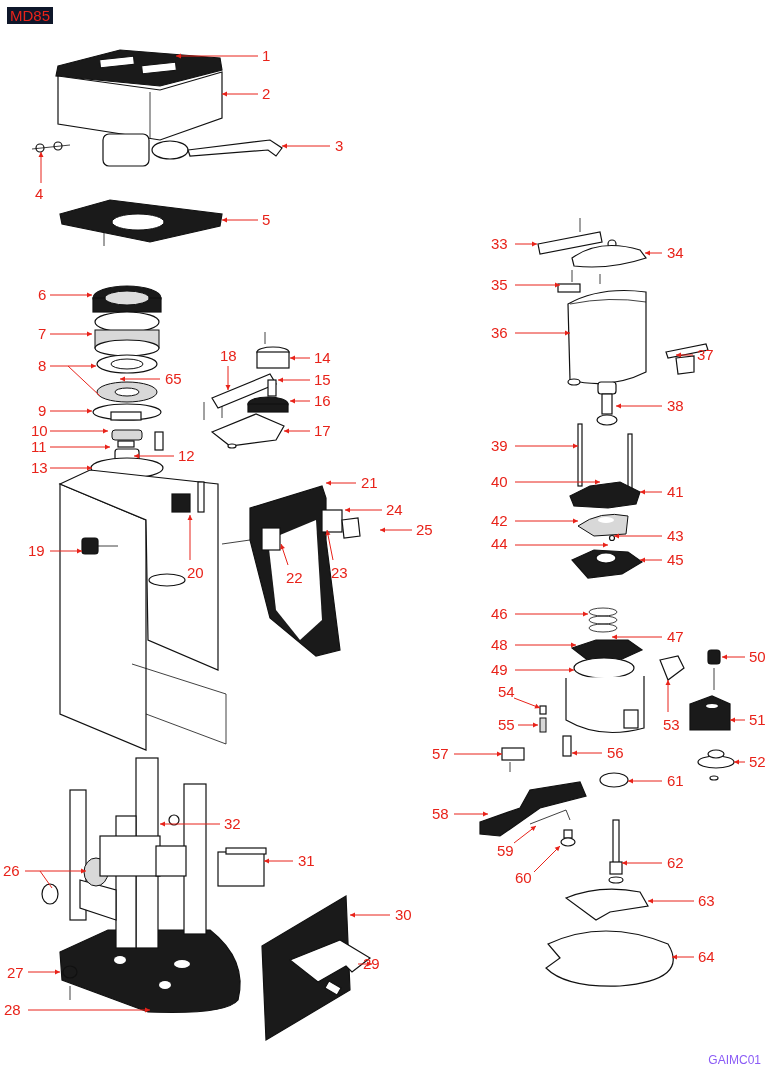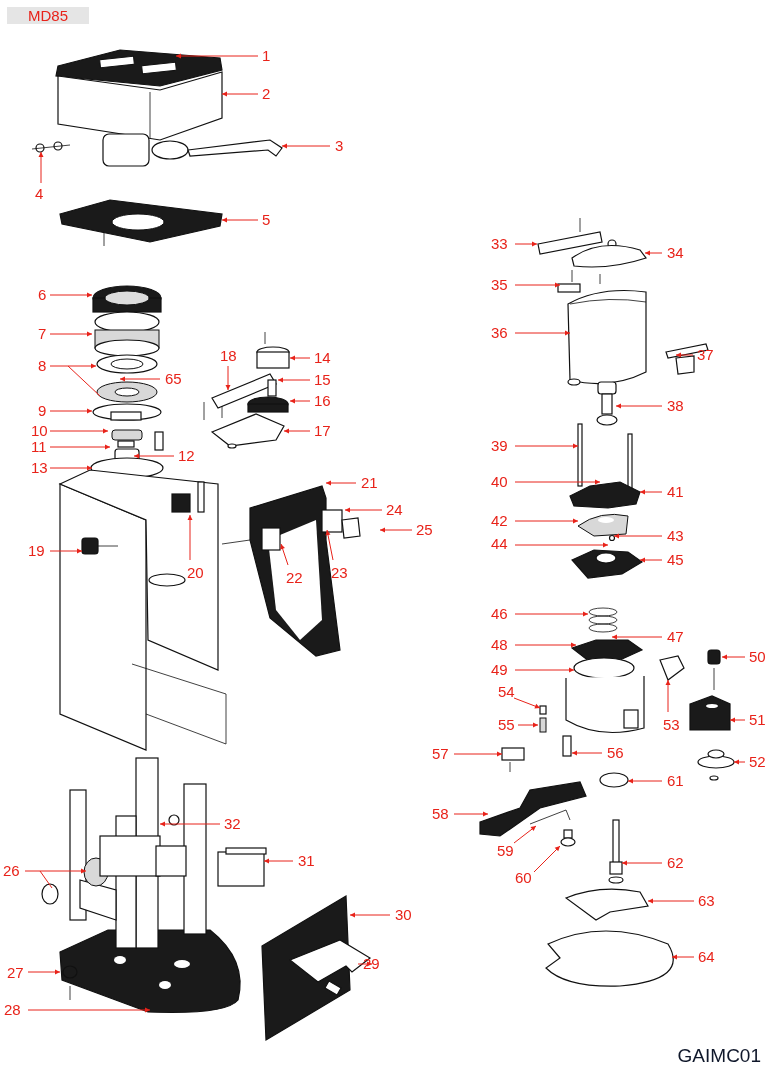--- a/index.html
+++ b/index.html
@@ -1,22 +1,22 @@
 <!DOCTYPE html>
 <html><head>
 <meta charset="utf-8">
 <style>
   html, body { margin: 0; padding: 0; background: #ffffff; }
   body { width: 769px; height: 1075px; position: relative; overflow: hidden;
          font-family: "Liberation Sans", sans-serif; }
   #stage { position: absolute; left: 0; top: 0; width: 769px; height: 1075px; }
-  .model-badge { position: absolute; left: 7px; top: 7px; background: #e5e5e5;
-                 color: #e8231a; font-size: 15px; padding: 0 21px; line-height: 17px; text-align: right; }
-  .drawing-code { position: absolute; right: 8px; bottom: 8px; color: #0f172a;
-                  font-size: 19px; }
+  .model-badge { position: absolute; left: 7px; top: 7px; background: #0f172a;
+                 color: #e8231a; font-size: 15px; padding: 0 3px; line-height: 17px; text-align: right; }
+  .drawing-code { position: absolute; right: 8px; bottom: 8px; color: #8b5cf6;
+                  font-size: 12px; }
   .callout { font-family: "Liberation Sans", sans-serif; font-size: 15px; fill: #e8231a; }
   .leader { stroke: #e8231a; stroke-width: 1; fill: none; }
   .arrow { fill: #e8231a; }
   .part { stroke: #111; stroke-width: 1.2; fill: #fff; }
   .part-dark { stroke: #111; stroke-width: 1.2; fill: #1a1a1a; }
   .part-grey { stroke: #111; stroke-width: 1; fill: #d8d8d8; }
   .thin { stroke: #111; stroke-width: 0.8; fill: none; }
 </style>
 </head>
 <body>

